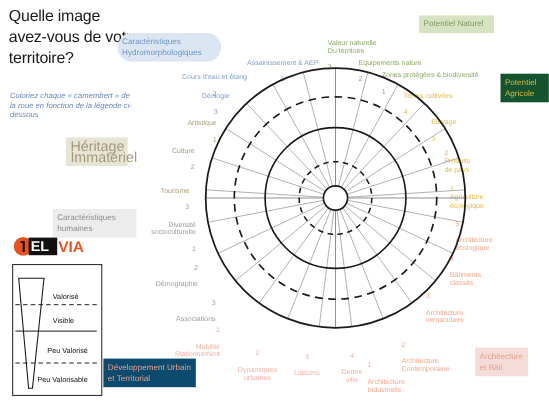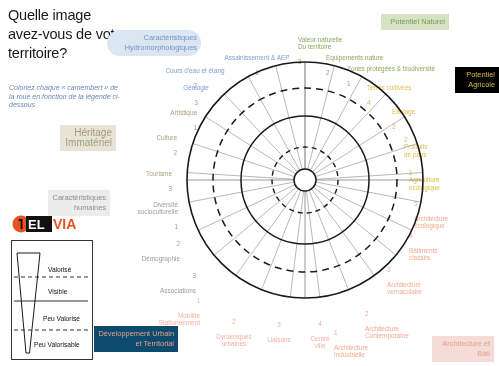--- a/index.html
+++ b/index.html
@@ -20,51 +20,51 @@
     letter-spacing:-0.2px;
   }
   #subtitle{
     left:9px;top:84px;width:115px;
     font-size:7px;line-height:8.6px;
     font-style:italic;color:#6b86b8;
   }
 
   
   .chip{
-    text-align:right;
+    text-align:left;
     line-height:10px;
     padding:3px 4px;
     box-sizing:border-box;
   }
   #chip-hydro{
     left:107px;top:30px;width:94px;
     background:#dce6f2;color:#6f94c4;font-size:7.4px;border-radius:13px;
   }
   #chip-naturel{
     left:381px;top:14px;width:68px;
     background:#d6e2c2;color:#7d9a5b;font-size:7.4px;
   }
   #chip-agricole{
     left:455px;top:67px;width:44px;
-    background:#000000;color:#d9ba45;font-size:7.4px;
+    background:#14532d;color:#d9ba45;font-size:7.4px;
   }
   #chip-bati{
-    left:432px;top:336px;width:62px;
+    left:432px;top:316px;width:48px;
     background:#f5dcd8;color:#e8a08d;font-size:7.4px;
   }
   #chip-dev{
     left:94px;top:326px;width:84px;
     background:#0c4a6e;color:#e8a08d;font-size:7.4px;
   }
   #chip-heritage{
     left:60px;top:125px;width:56px;
-    background:#e8e4d5;color:#a39a7c;font-size:10px;
+    background:#e8e4d5;color:#a39a7c;font-size:13px;
   }
   #chip-humaines{
-    left:48px;top:190px;width:62px;
+    left:48px;top:190px;width:76px;
     background:#ececec;color:#8c8c8c;font-size:7.4px;
   }
 
   
   .slabel{
     font-size:6.4px;line-height:7.6px;
     white-space:pre-line;
   }
   .c-blue{color:#7e9ecb;}
   .c-green{color:#8aa862;}

